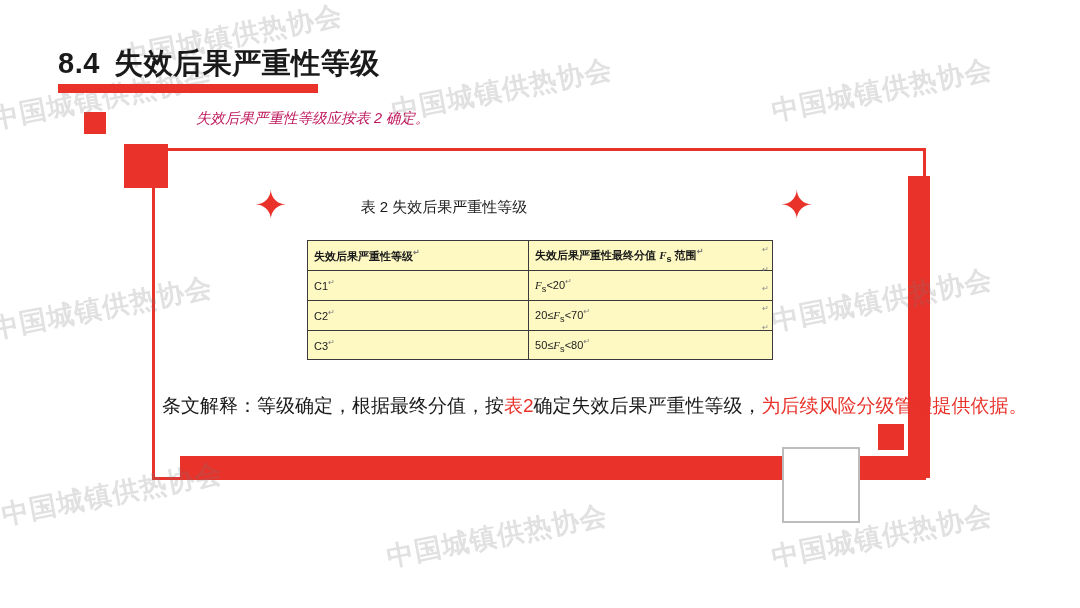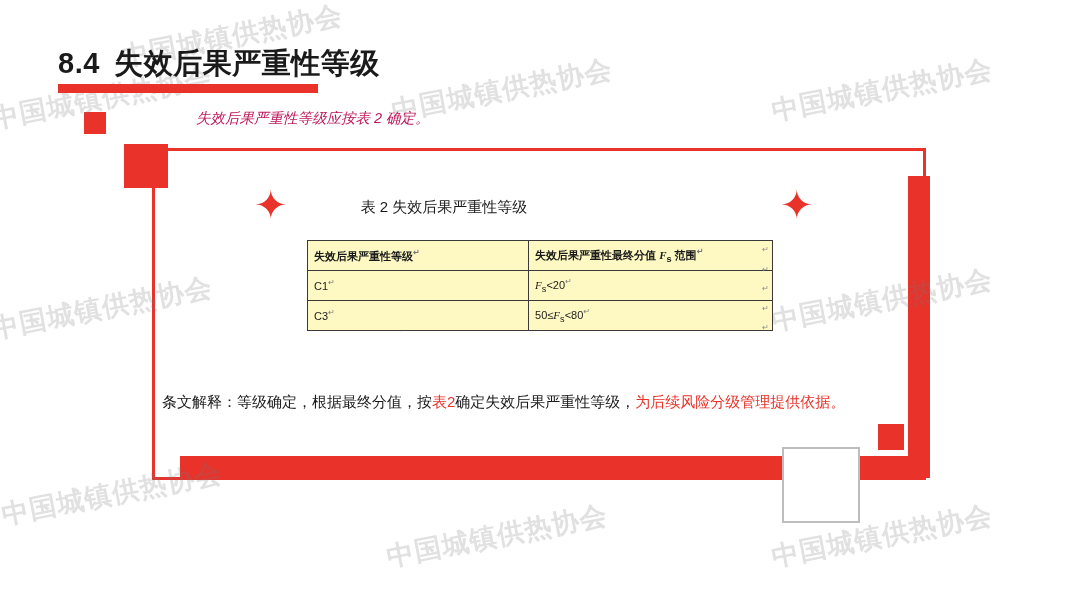--- a/index.html
+++ b/index.html
@@ -159,21 +159,21 @@
   em.var {
     font-style: italic;
     font-family: "Liberation Serif", serif;
   }
 
   
   .explain {
     position: absolute;
     left: 162px;
     top: 393px;
-    font-size: 15px;
+    font-size: 19px;
     color: #1a1a1a;
     z-index: 6;
     white-space: nowrap;
   }
   .explain .hl {
     color: #e8322a;
   }
 </style>
 </head>
 <body>
@@ -212,20 +212,28 @@
         <td class="col-b">
           <span>失效后果严重性最终分值 </span><em class="var">F</em><sub>s</sub><span> 范围</span><span class="pilcrow">↵</span>
         </td>
       </tr>
       <tr>
         <td class="col-a">
           <span>C1</span><span class="pilcrow">↵</span>
         </td>
         <td class="col-b">
           <span></span><em class="var">F</em><sub>s</sub><span>&lt;20</span><span class="pilcrow">↵</span>
+        </td>
+      </tr>
+      <tr>
+        <td class="col-a">
+          <span>C2</span><span class="pilcrow">↵</span>
+        </td>
+        <td class="col-b">
+          <span>20≤</span><em class="var">F</em><sub>s</sub><span>&lt;70</span><span class="pilcrow">↵</span>
         </td>
       </tr>
       <tr>
         <td class="col-a">
           <span>C3</span><span class="pilcrow">↵</span>
         </td>
         <td class="col-b">
           <span>50≤</span><em class="var">F</em><sub>s</sub><span>&lt;80</span><span class="pilcrow">↵</span>
         </td>
       </tr>

